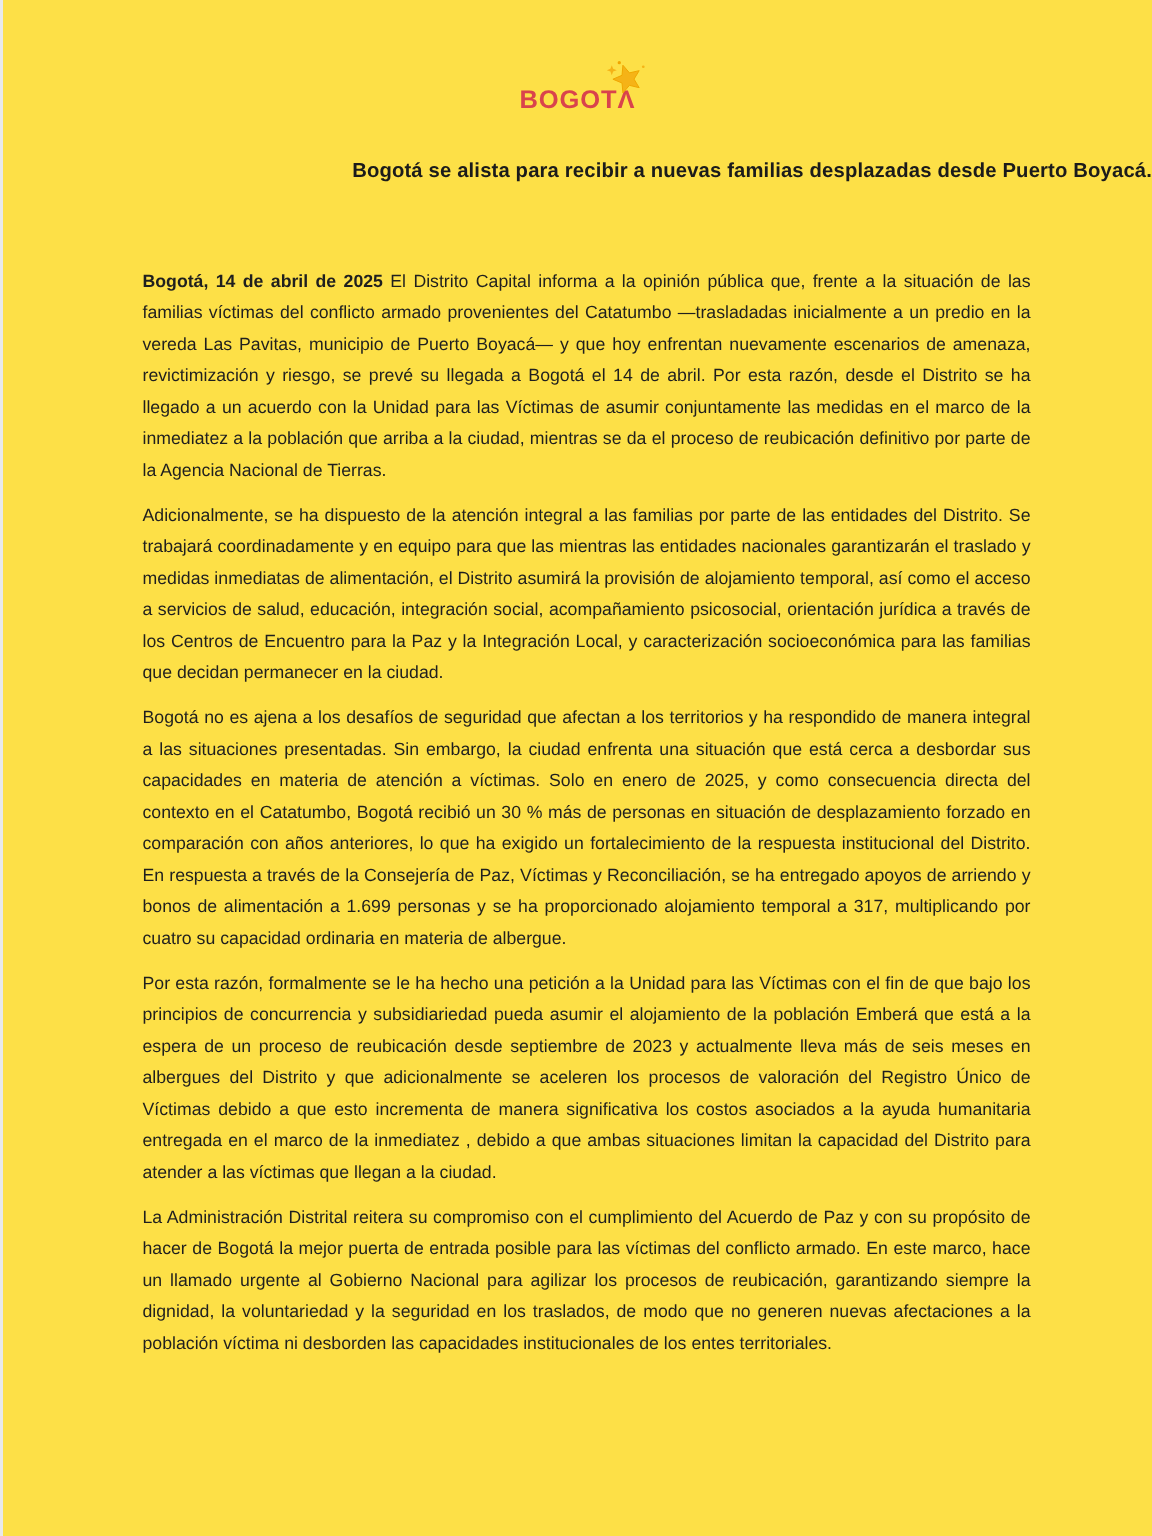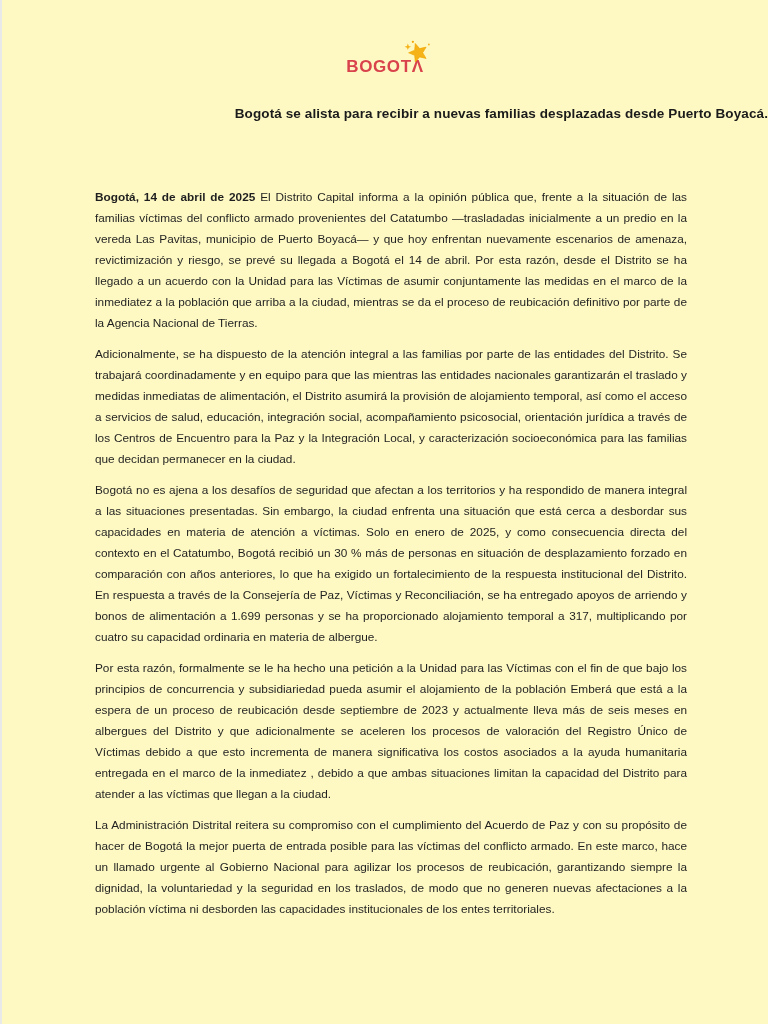--- a/index.html
+++ b/index.html
@@ -5,21 +5,21 @@
   html, body {
     margin: 0;
     padding: 0;
     background: #ffffff;
     font-family: "Liberation Sans", sans-serif;
   }
   .page {
     position: relative;
     width: 768px;
     height: 1024px;
-    background: #fef9c3;
+    background: #fde047;
     border-left: 2px solid #e9e9e9;
     box-sizing: border-box;
     overflow: hidden;
   }
   
   .logo-lockup {
     position: absolute;
     top: 57px;
     left: 50%;
     transform: translateX(-50%);
@@ -63,21 +63,21 @@
     position: absolute;
     top: 177px;
     left: 93px;
     width: 592px;
     color: #1f1f1f;
     font-size: 11.8px;
     line-height: 21px;
     text-align: justify;
   }
   .doc-body p {
-    margin: 10px 0 9px 0;
+    margin: 0 0 9px 0;
   }
   .doc-body strong {
     font-weight: 700;
   }
 </style>
 </head>
 <body>
 
 <div class="page">
 

